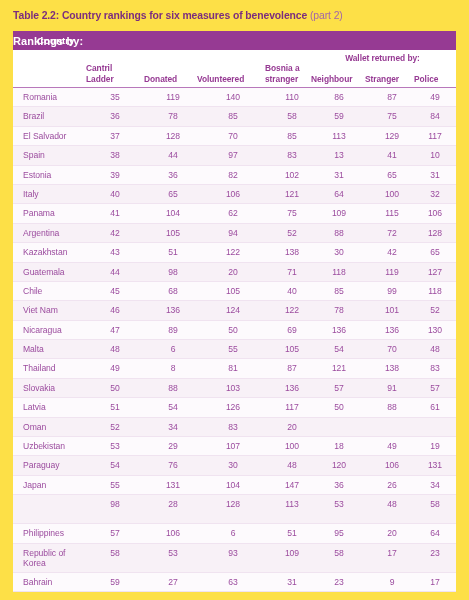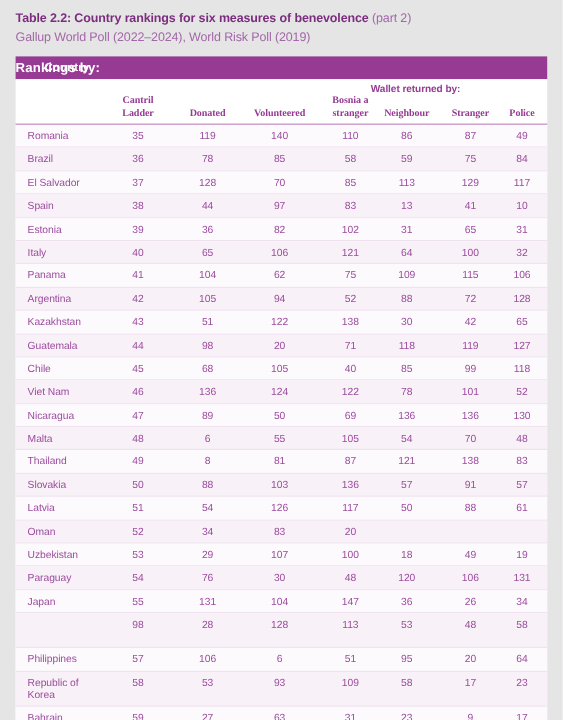--- a/index.html
+++ b/index.html
@@ -11,21 +11,21 @@
     width: 469px;
     height: 600px;
     font-family: "Liberation Sans", sans-serif;
     -webkit-font-smoothing: antialiased;
   }
   .page {
     position: relative;
     width: 469px;
     height: 600px;
     overflow: hidden;
-    background: #e5e5e5;
+    background: #fde047;
   }
 
   
   .title-block {
     padding: 9px 13px 0 13px;
   }
   .title-line {
     font-size: 10.4px;
     line-height: 14px;
     color: #7b2d7e;
@@ -84,35 +84,35 @@
     position: relative;
     height: 37px;
     border-bottom: 1.5px solid #b878bb;
     background: #ffffff;
   }
   .group-label {
     position: absolute;
     top: 3px;
     left: 296px;
     width: 147px;
+    text-align: center;
     font-size: 8.4px;
     font-weight: bold;
     color: #963a93;
     letter-spacing: -0.05px;
   }
   .ch {
     position: absolute;
     bottom: 3px;
     font-size: 8.4px;
     font-weight: bold;
     color: #963a93;
-    text-align: center;
+    text-align: left;
     line-height: 10.5px;
     letter-spacing: -0.05px;
-    font-family: Liberation Serif, serif;
   }
 
   
   .c-cantril     { left: 73px;  width: 58px; }
   .c-donated     { left: 131px; width: 58px; }
   .c-volunteered { left: 184px; width: 72px; }
   .c-helped      { left: 252px; width: 54px; }
   .c-neighbour   { left: 298px; width: 56px; }
   .c-stranger    { left: 352px; width: 54px; }
   .c-police      { left: 401px; width: 42px; }
@@ -148,21 +148,20 @@
     letter-spacing: -0.05px;
   }
 </style>
 </head>
 <body>
 
 <div class="page">
 
   <div class="title-block">
     <div class="title-line"><span>Table 2.2: Country rankings for six measures of benevolence</span> <span class="part">(part 2)</span></div>
-    <div class="subtitle-line">Gallup World Poll (2022–2024), World Risk Poll (2019)</div>
   </div>
 
   <div class="table-wrap">
 
     <div class="banner">
       <div class="banner-country">Country</div>
       <div class="banner-rankings">Rankings by:</div>
     </div>
 
     <div class="colhead">

